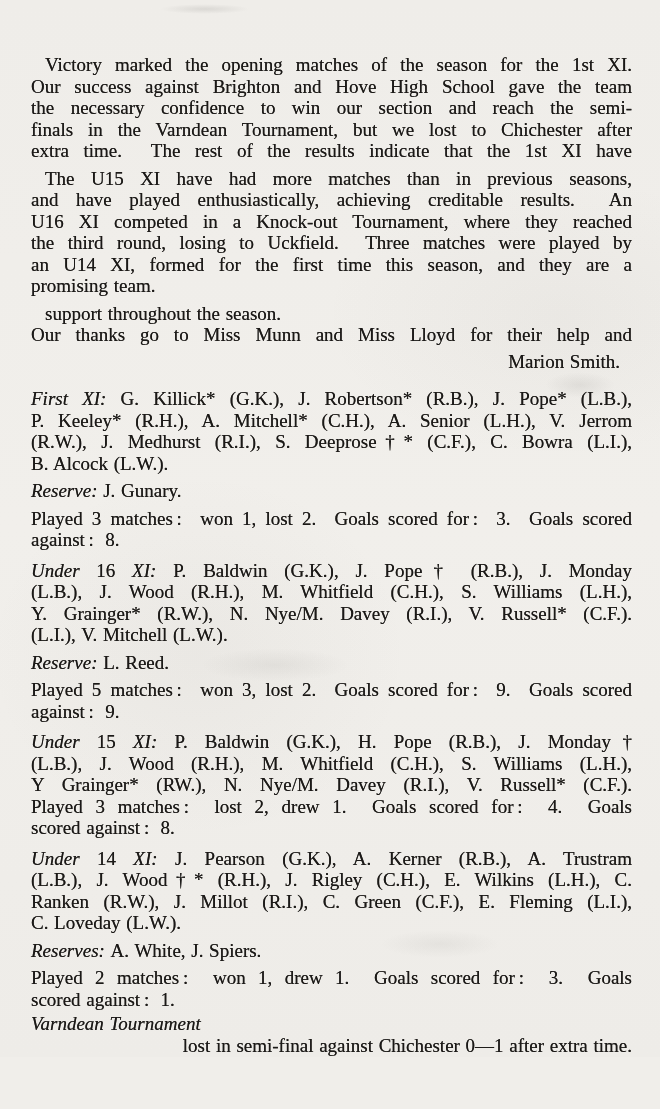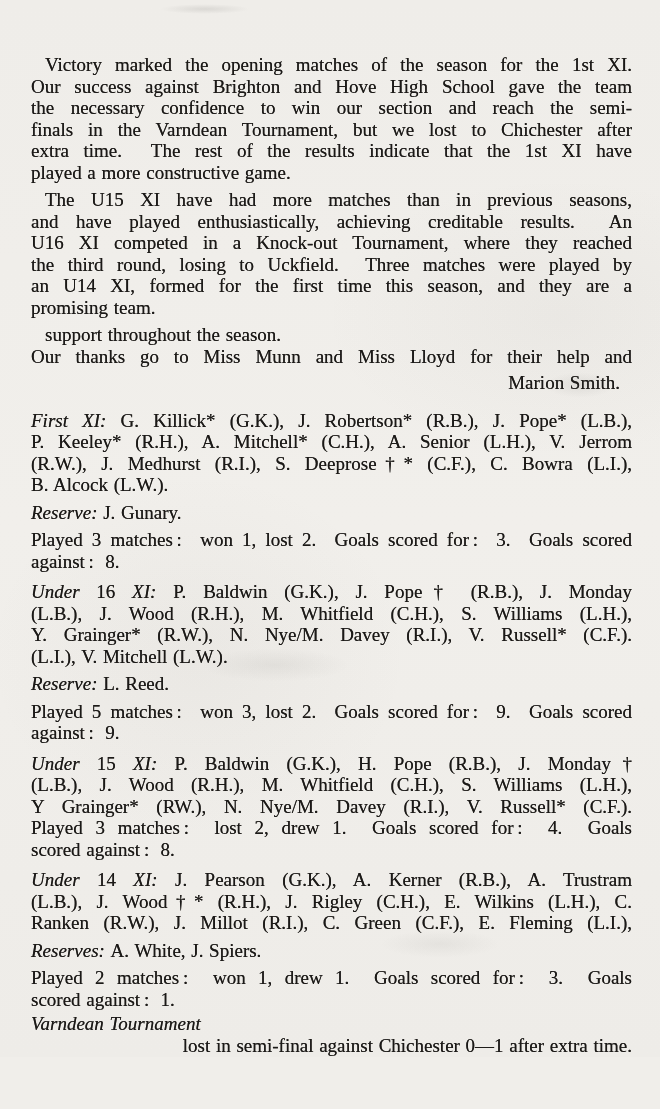--- a/index.html
+++ b/index.html
@@ -57,21 +57,20 @@
   <div class="smudge smudge-2"></div>
   <div class="smudge smudge-3"></div>
   <div class="smudge smudge-4"></div>
 
   <div class="para indent">
       <div class="line j"><span>Victory marked the opening matches of the season for the 1st XI.</span></div>
       <div class="line j"><span>Our success against Brighton and Hove High School gave the team</span></div>
       <div class="line j"><span>the necessary confidence to win our section and reach the semi-</span></div>
       <div class="line j"><span>finals in the Varndean Tournament, but we lost to Chichester after</span></div>
       <div class="line j"><span>extra time.  The rest of the results indicate that the 1st XI have</span></div>
-      <div class="line"><span>played a more constructive game.</span></div>
     </div>
 
   <div class="para indent">
       <div class="line j"><span>The U15 XI have had more matches than in previous seasons,</span></div>
       <div class="line j"><span>and have played enthusiastically, achieving creditable results.  An</span></div>
       <div class="line j"><span>U16 XI competed in a Knock-out Tournament, where they reached</span></div>
       <div class="line j"><span>the third round, losing to Uckfield.  Three matches were played by</span></div>
       <div class="line j"><span>an U14 XI, formed for the first time this season, and they are a</span></div>
       <div class="line"><span>promising team.</span></div>
     </div>
@@ -120,20 +119,21 @@
       <div class="line j"><span>(L.B.), J. Wood (R.H.), M. Whitfield (C.H.), S. Williams (L.H.),</span></div>
       <div class="line j"><span>Y Grainger* (RW.), N. Nye/M. Davey (R.I.), V. Russell* (C.F.).</span></div>
       <div class="line j"><span>Played 3 matches :  lost 2, drew 1.  Goals scored for :  4.  Goals</span></div>
       <div class="line"><span>scored against :  8.</span></div>
     </div>
 
   <div class="para team">
       <div class="line j"><span class="it">Under </span><span>14 </span><span class="it">XI: </span><span>J. Pearson (G.K.), A. Kerner (R.B.), A. Trustram</span></div>
       <div class="line j"><span>(L.B.), J. Wood†* (R.H.), J. Rigley (C.H.), E. Wilkins (L.H.), C.</span></div>
       <div class="line j"><span>Ranken (R.W.), J. Millot (R.I.), C. Green (C.F.), E. Fleming (L.I.),</span></div>
+      <div class="line"><span>C. Loveday (L.W.).</span></div>
     </div>
 
   <div class="para">
       <div class="line"><span class="it">Reserves: </span><span>A. White, J. Spiers.</span></div>
     </div>
 
   <div class="para">
       <div class="line j"><span>Played 2 matches :  won 1, drew 1.  Goals scored for :  3.  Goals</span></div>
       <div class="line"><span>scored against :  1.</span></div>
     </div>

